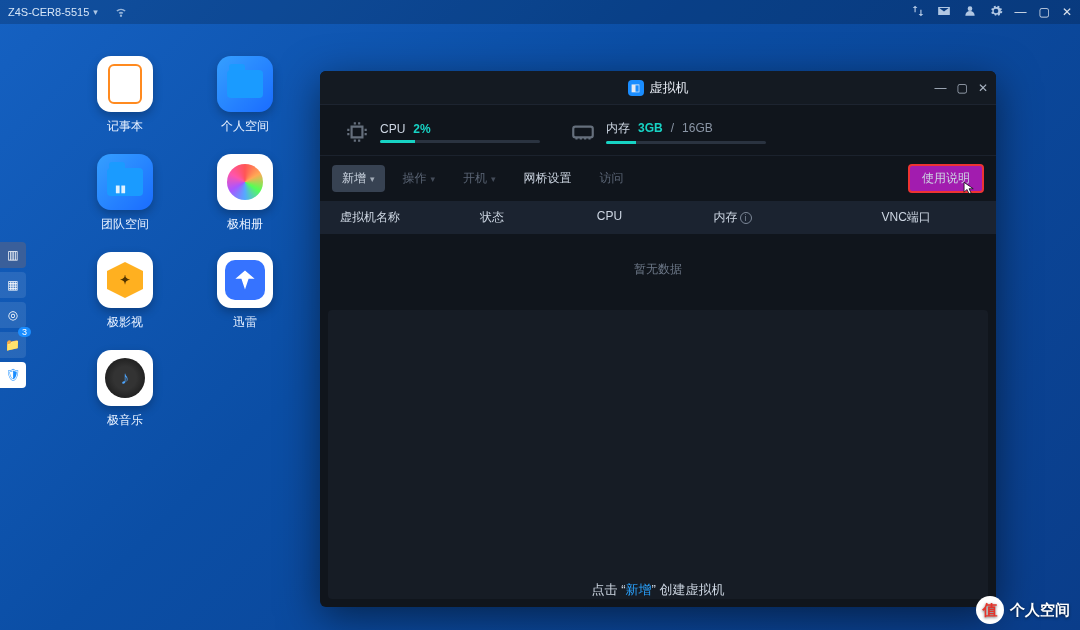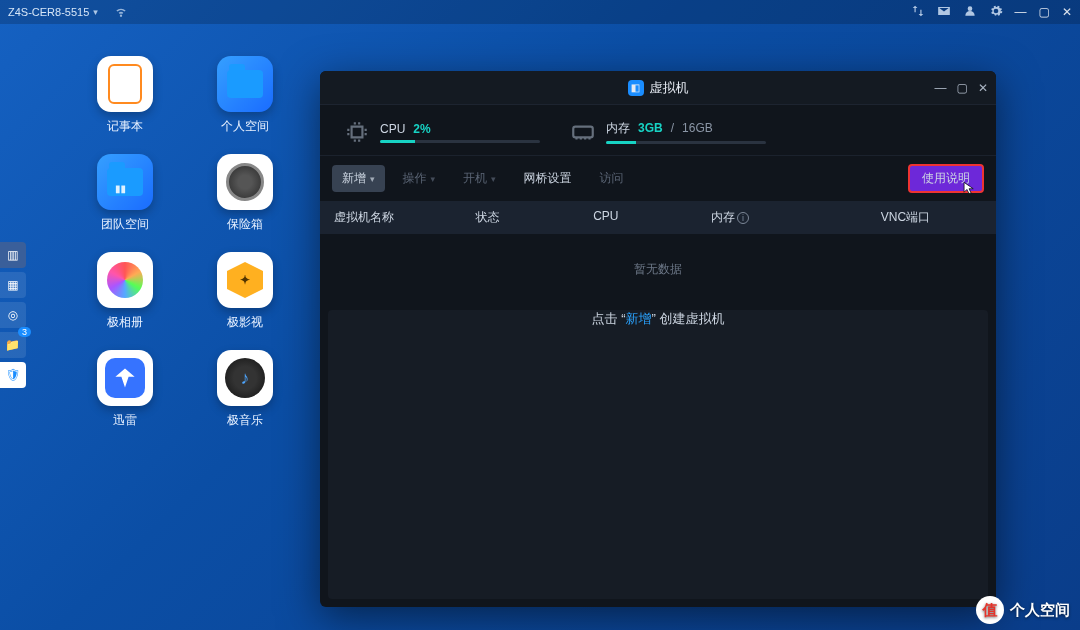--- a/index.html
+++ b/index.html
@@ -65,32 +65,32 @@
   .bar .fill{height:100%;background:#17d3c4;}
   .net .row { flex-wrap:wrap; font-size:11px;}
   .up{color:#17d3c4;} .down{color:#1aa3ff;}
 
   .toolbar { display:flex; align-items:center; gap:8px; padding:8px 12px; background:#10151c; border-top:1px solid #1b222d;}
   .btn { padding:5px 10px; border-radius:4px; font-size:12px; color:#cdd6e2; display:flex; align-items:center; gap:4px; cursor:pointer;}
   .btn.primary { background:#374252;}
   .btn.disabled { color:#5a6474; cursor:default;}
   .chev2{font-size:9px;opacity:.7;}
   .spacer{flex:1;}
-  .btn.help { border:2px solid #e33; background:#6d28d9; padding:4px 12px; position:relative;}
+  .btn.help { border:2px solid #e33; background:#a21caf; padding:4px 12px; position:relative;}
   .cursor { position:absolute; right:6px; bottom:-4px; width:14px;height:14px;}
   .cursor svg{fill:#fff;stroke:#000;stroke-width:1;}
 
   .thead { display:flex; background:#1b2330; padding:8px 14px; font-size:12px; color:#cdd6e2;}
   .thead div{flex:1;}
-  .thead .c1{flex:1.2;} .thead .c5{flex:1.3;text-align:center;}
+  .thead .c1{flex:1.2;margin-left:6px;} .thead .c5{flex:1.3;text-align:center;}
   .info-ic{display:inline-block;width:12px;height:12px;border:1px solid #7c8797;border-radius:50%;font-size:9px;text-align:center;line-height:11px;color:#7c8797;margin-left:2px;}
 
   .tbody { height:70px; display:flex; align-items:center; justify-content:center; color:#6c7787; font-size:12px;}
 
-  .hint { flex:1; background:#161c25; margin:6px 8px 8px; border-radius:4px; display:flex; align-items:flex-start; justify-content:center; color:#cdd6e2; font-size:13px;}
+  .hint { flex:1; background:#161c25; margin:6px 8px 8px; border-radius:4px; display:flex; align-items:flex-end; justify-content:center; color:#cdd6e2; font-size:13px;}
   .hint .hl{color:#2aa3ff;}
   .hint .q{color:#cdd6e2;}
 
   
   .wm { position:absolute; right:10px; bottom:6px; display:flex; align-items:center; gap:6px; color:#fff; font-size:15px; font-weight:600; text-shadow:0 1px 3px rgba(0,0,0,.6);}
   .wm .circ{width:28px;height:28px;border-radius:50%;background:#fff;color:#e5332a;display:flex;align-items:center;justify-content:center;font-size:15px;font-weight:700;}
 </style>
 </head>
 <body>
 
@@ -142,26 +142,20 @@
       <div class="tile blue">
         <div class="folder"></div>
       </div>
       <span>个人空间</span>
     </div>
   <div class="dicon">
       <div class="tile blue">
         <div class="folder team"></div>
       </div>
       <span>团队空间</span>
-    </div>
-  <div class="dicon">
-      <div class="tile">
-        <div class="safe"></div>
-      </div>
-      <span>保险箱</span>
     </div>
   <div class="dicon">
       <div class="tile">
         <div class="gallery"></div>
       </div>
       <span>极相册</span>
     </div>
   <div class="dicon">
       <div class="tile">
         <div class="hex">✦</div>

